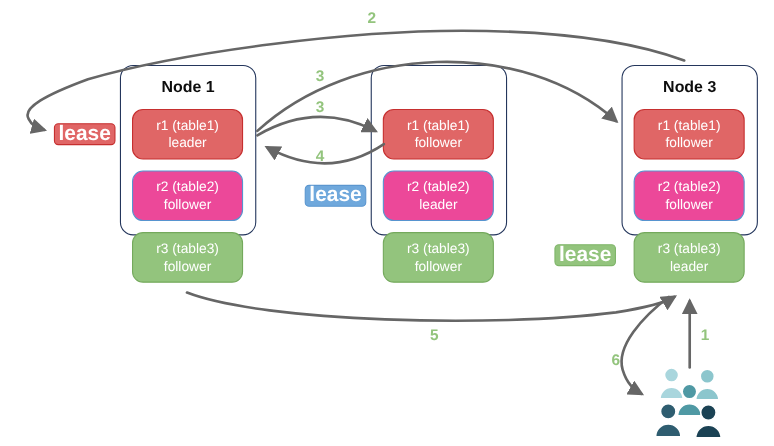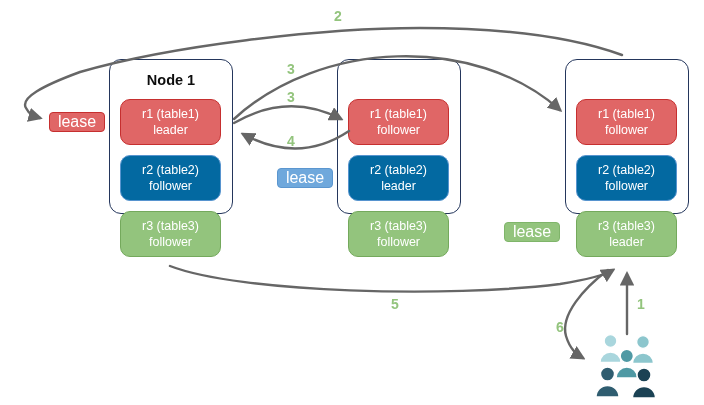--- a/index.html
+++ b/index.html
@@ -17,26 +17,27 @@
     margin-top:12px; text-align:center; font-weight:bold; font-size:14.5px; color:#0d0d0d;
   }
   .replica {
     position:absolute; left:10px; width:101px; height:46px; border-radius:10px;
     color:#ffffff; font-size:12.5px; line-height:1.3; text-align:center;
     display:flex; flex-direction:column; justify-content:center; box-sizing:border-box;
   }
   .replica span { display:block; }
   .r1 { top:39px; } .r2 { top:95px; } .r3 { top:151px;text-align:center; }
   .red   { background:#e06666; border:1.5px solid #c62f2f; }
-  .blue  { background:#0369a1; border:1.5px solid #5794cf; }
+  .blue  { background:#ec4899; border:1.5px solid #5794cf; }
   .green { background:#93c47d; border:1.5px solid #74a95c; }
   .lease {
     position:absolute; width:56px; height:20px; border-radius:4px;
-    color:#ffffff; font-size:16px; display:flex; align-items:center; justify-content:center;
+    color:#ffffff; font-size:19px; display:flex; align-items:center; justify-content:center;
     box-sizing:border-box;
+    font-weight:bold;
   }
   .lease-red   { left:49px;  top:112px; background:#e06666; border:1.5px solid #c62f2f; }
   .lease-blue  { left:277px; top:168px; background:#6fa8dc; border:1.5px solid #5b96cf; }
   .lease-green { left:504px; top:222px; background:#93c47d; border:1.5px solid #7fb56a; }
   .step {
     position:absolute; font-weight:bold; font-size:14px; color:#93c47d;
   }
   .step-2  { left:334px; top:8px; }
   .step-3a { left:287px; top:61px; }
   .step-3b { left:287px; top:89px; }
@@ -82,20 +83,21 @@
       <span>r2 (table2)</span>
       <span>leader</span>
     </div>
     <div class="replica green r3">
       <span>r3 (table3)</span>
       <span>follower</span>
     </div>
   </div>
 
   <div class="node node3">
+    <div class="node-title">Node 3</div>
     <div class="replica red r1">
       <span>r1 (table1)</span>
       <span>follower</span>
     </div>
     <div class="replica blue r2">
       <span>r2 (table2)</span>
       <span>follower</span>
     </div>
     <div class="replica green r3">
       <span>r3 (table3)</span>

